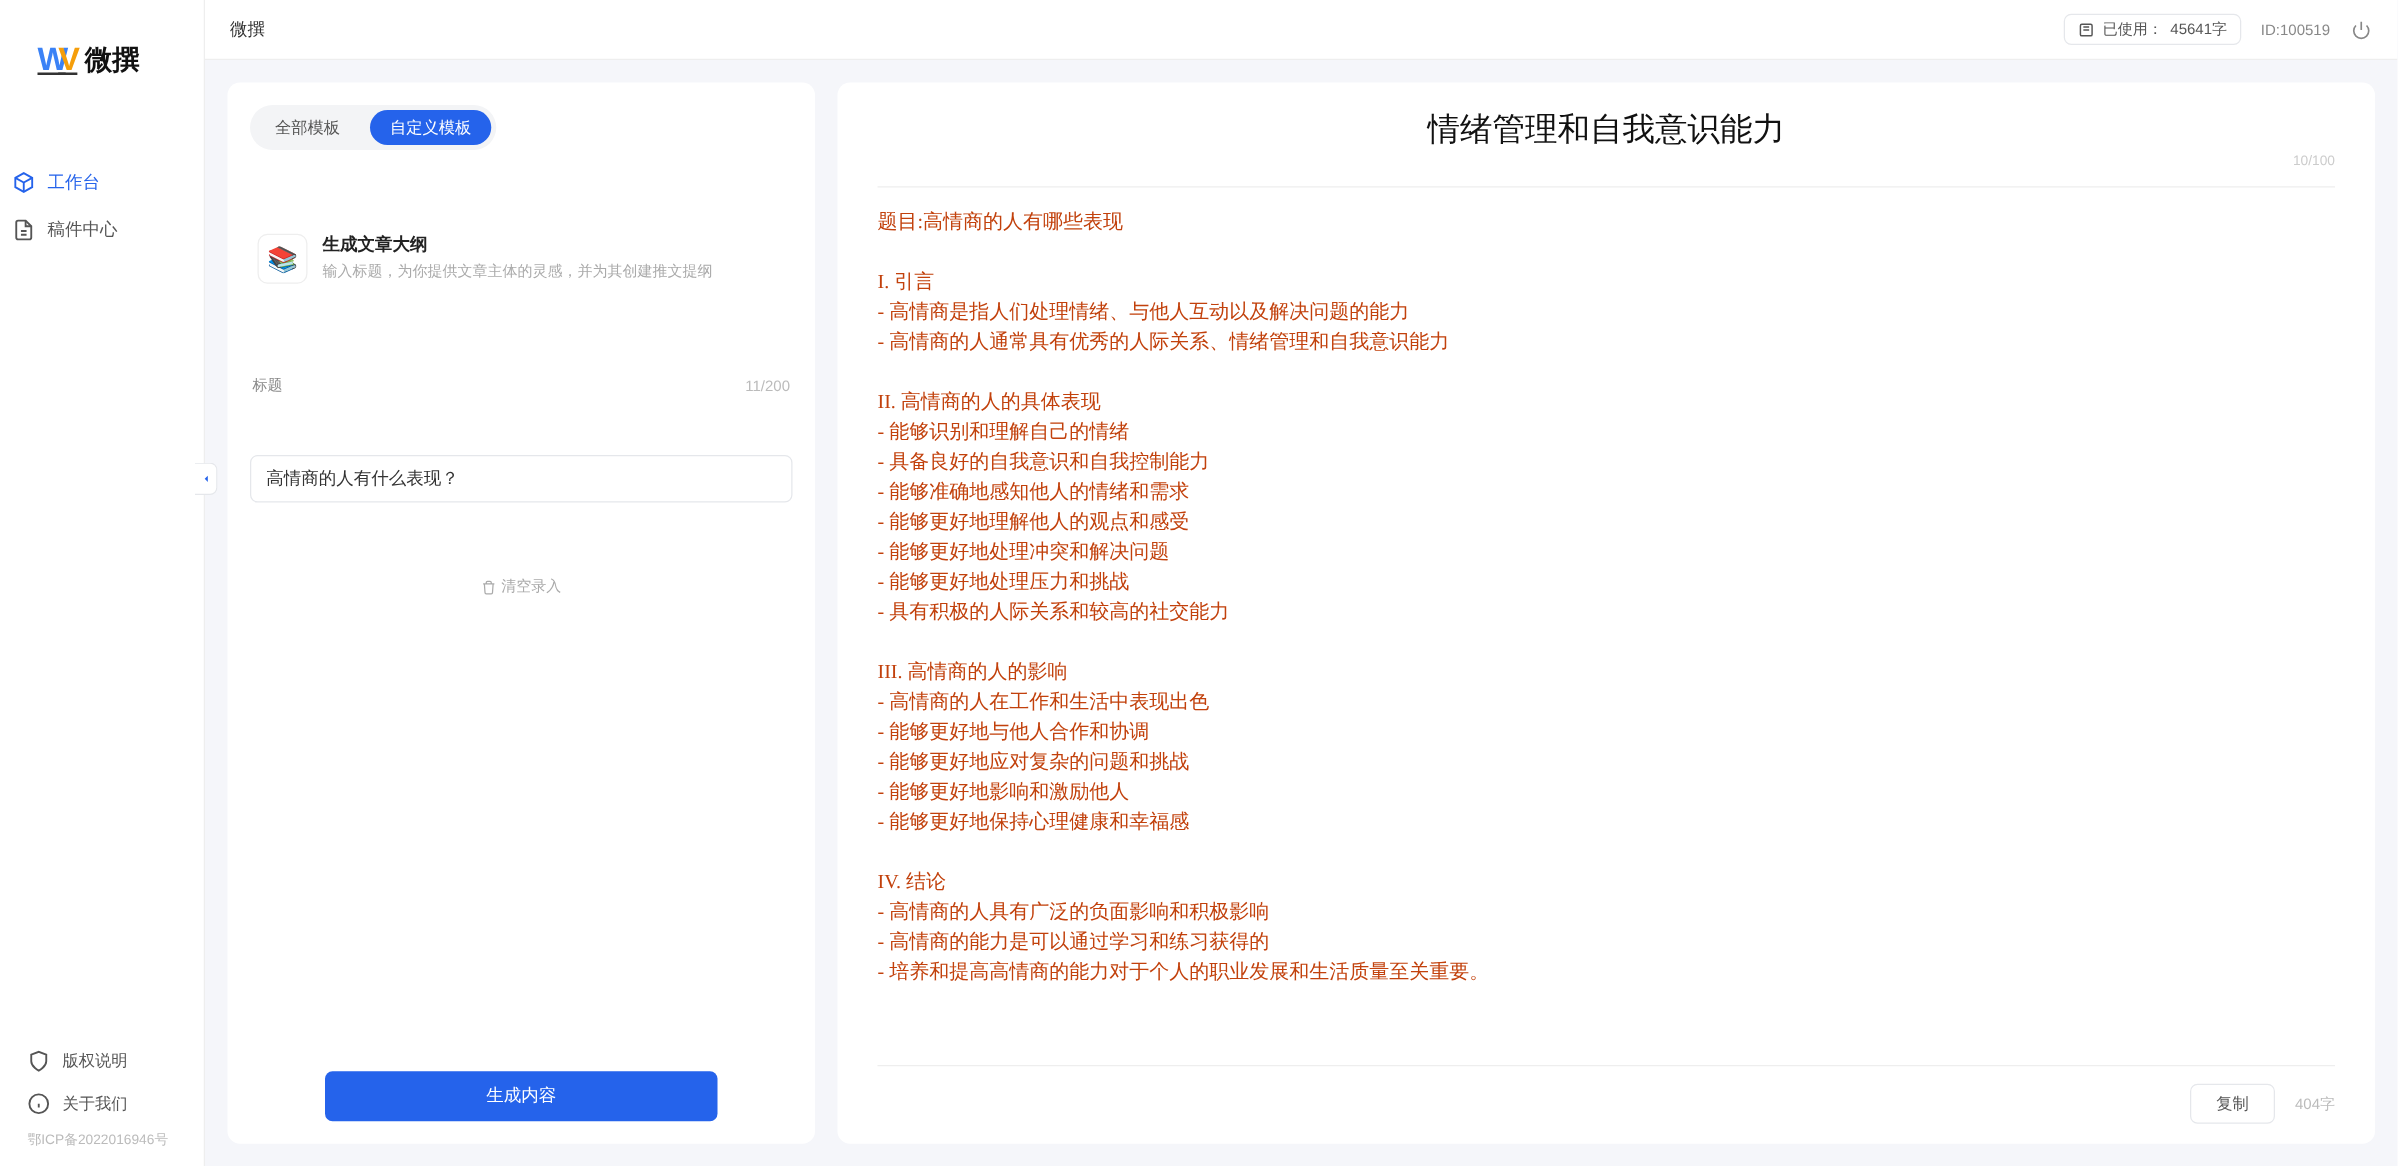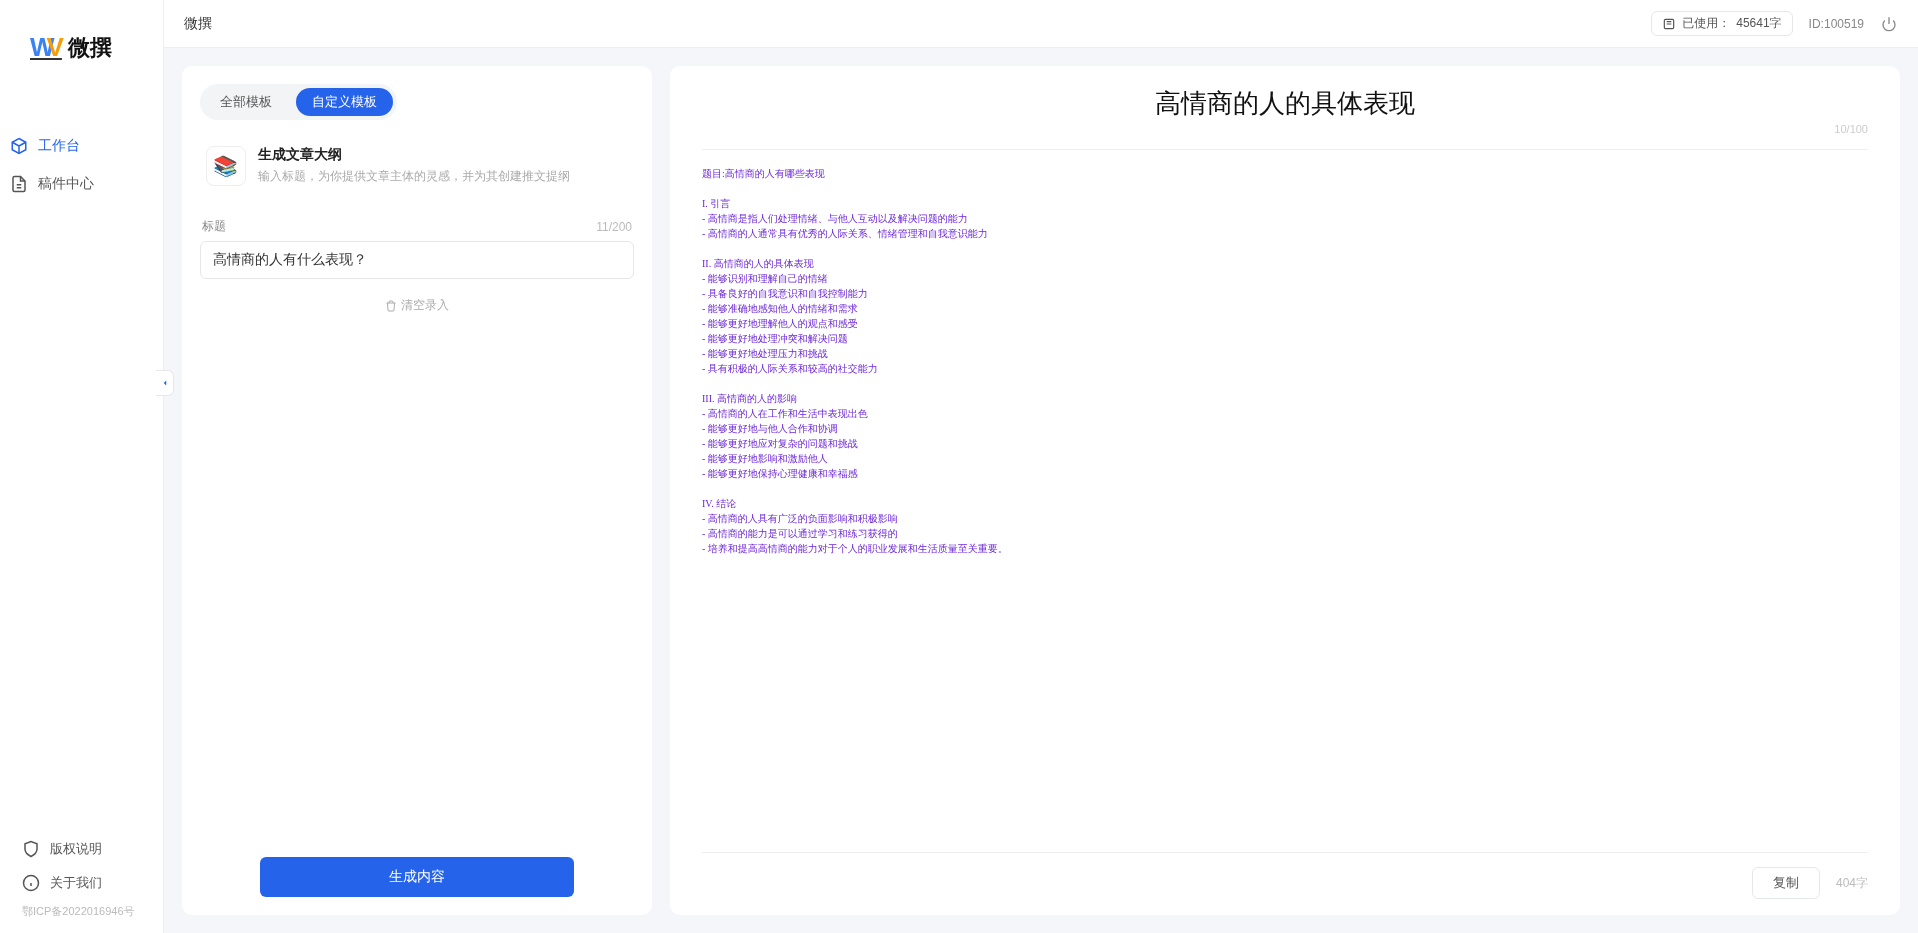--- a/index.html
+++ b/index.html
@@ -31,21 +31,21 @@
 .topbar { height: 48px; background: #fff; border-bottom: 1px solid #eee; display: flex; align-items: center; padding: 0 20px; gap: 16px; }
 .topbar-title { font-size: 14px; color: #333; flex: 1; }
 .usage-pill { border: 1px solid #e5e7eb; border-radius: 6px; padding: 3px 10px; font-size: 12px; color: #555; display: flex; align-items:center; gap:6px; }
 .uid { font-size: 12px; color: #888; }
 .power-btn { width: 18px; height: 18px; color: #888; cursor: pointer; display:flex; align-items:center; justify-content:center; }
 
 .content { flex: 1; display: flex; gap: 18px; padding: 18px; overflow: hidden; }
 
 
 .panel { background: #fff; border-radius: 10px; display: flex; flex-direction: column; }
-.panel-left { width: 470px; padding: 18px 18px; }
+.panel-left { width: 470px; padding: 18px 18px; gap: 41px; }
 .tabs { display: flex; gap: 8px; background: #f3f4f6; border-radius: 999px; padding: 4px; width: fit-content; margin-bottom: 16px; }
 .tab { padding: 5px 16px; border-radius: 999px; font-size: 13px; cursor: pointer; color: #555; }
 .tab.active { background: #2563eb; color: #fff; }
 .template-card { display: flex; gap: 12px; padding: 10px 6px 14px 6px; }
 .template-icon { width: 40px; height: 40px; border: 1px solid #eee; border-radius: 8px; display:flex; align-items:center; justify-content:center; }
 .template-icon .book { font-size: 20px; }
 .template-meta .t-title { font-size: 14px; font-weight: 600; color: #222; margin-bottom: 4px; }
 .template-meta .t-desc { font-size: 12px; color: #aaa; }
 .field-label { display:flex; justify-content:space-between; align-items:center; font-size:12px; color:#888; margin: 18px 2px 6px; }
 .counter { color: #bbb; }
@@ -53,21 +53,21 @@
 .clear-link { text-align: right; font-size: 12px; color: #aaa; margin-top: 18px; cursor:pointer; display:flex; justify-content:center; gap:4px; align-items:center; }
 .panel-left-footer { margin-top: auto; padding: 0 60px; }
 .primary-btn { width: 100%; background: #2563eb; color: #fff; border: none; border-radius: 6px; padding: 11px 0; font-size: 14px; cursor: pointer; }
 
 
 .panel-right { flex: 1; padding: 20px 32px 16px 32px; display:flex; flex-direction:column; }
 .doc-title-row { text-align:center; position:relative; margin-bottom:8px; }
 .doc-title { font-size: 26px; font-weight: 500; font-family: "SimSun","Songti SC",serif; color:#111; }
 .title-counter { position:absolute; right:0; bottom:-14px; font-size:11px; color:#ccc; }
 .hr { border:none; border-top:1px solid #eee; margin: 20px 0 16px; }
-.doc-body { flex:1; overflow:auto; font-size:10px; line-height:1.5; color:#6d28d9; white-space:pre-wrap; font-family: "SimSun","Songti SC",serif; }
+.doc-body { flex:1; overflow:auto; font-size:16px; line-height:1.5; color:#c2410c; white-space:pre-wrap; font-family: "SimSun","Songti SC",serif; }
 .doc-body p { margin: 0; }
 .panel-right-footer { display:flex; justify-content:flex-end; align-items:center; gap:16px; padding-top:14px; border-top:1px solid #eee; margin-top:8px; }
 .copy-btn { border:1px solid #e5e7eb; background:#fff; border-radius:6px; padding:6px 20px; font-size:13px; color:#555; cursor:pointer; }
 .word-count { font-size:12px; color:#bbb; }
 </style>
 </head>
 <body>
 
 <div class="app">
   <aside class="sidebar">
@@ -167,21 +167,21 @@
             </svg>
           <span>清空录入</span>
         </div>
         <div class="panel-left-footer">
           <button class="primary-btn">生成内容</button>
         </div>
       </div>
 
       <div class="panel panel-right">
         <div class="doc-title-row">
-          <div class="doc-title">高情商的人的具体表现</div>
+          <div class="doc-title">情绪管理和自我意识能力</div>
           <div class="title-counter">10/100</div>
         </div>
         <hr class="hr">
         <div class="doc-body" id="doc-body"><p>题目:高情商的人有哪些表现</p><p>&nbsp;</p><p>I. 引言</p><p>- 高情商是指人们处理情绪、与他人互动以及解决问题的能力</p><p>- 高情商的人通常具有优秀的人际关系、情绪管理和自我意识能力</p><p>&nbsp;</p><p>II. 高情商的人的具体表现</p><p>- 能够识别和理解自己的情绪</p><p>- 具备良好的自我意识和自我控制能力</p><p>- 能够准确地感知他人的情绪和需求</p><p>- 能够更好地理解他人的观点和感受</p><p>- 能够更好地处理冲突和解决问题</p><p>- 能够更好地处理压力和挑战</p><p>- 具有积极的人际关系和较高的社交能力</p><p>&nbsp;</p><p>III. 高情商的人的影响</p><p>- 高情商的人在工作和生活中表现出色</p><p>- 能够更好地与他人合作和协调</p><p>- 能够更好地应对复杂的问题和挑战</p><p>- 能够更好地影响和激励他人</p><p>- 能够更好地保持心理健康和幸福感</p><p>&nbsp;</p><p>IV. 结论</p><p>- 高情商的人具有广泛的负面影响和积极影响</p><p>- 高情商的能力是可以通过学习和练习获得的</p><p>- 培养和提高高情商的能力对于个人的职业发展和生活质量至关重要。</p></div>
         <div class="panel-right-footer">
           <button class="copy-btn">复制</button>
           <span class="word-count">404字</span>
         </div>
       </div>
     </div>

